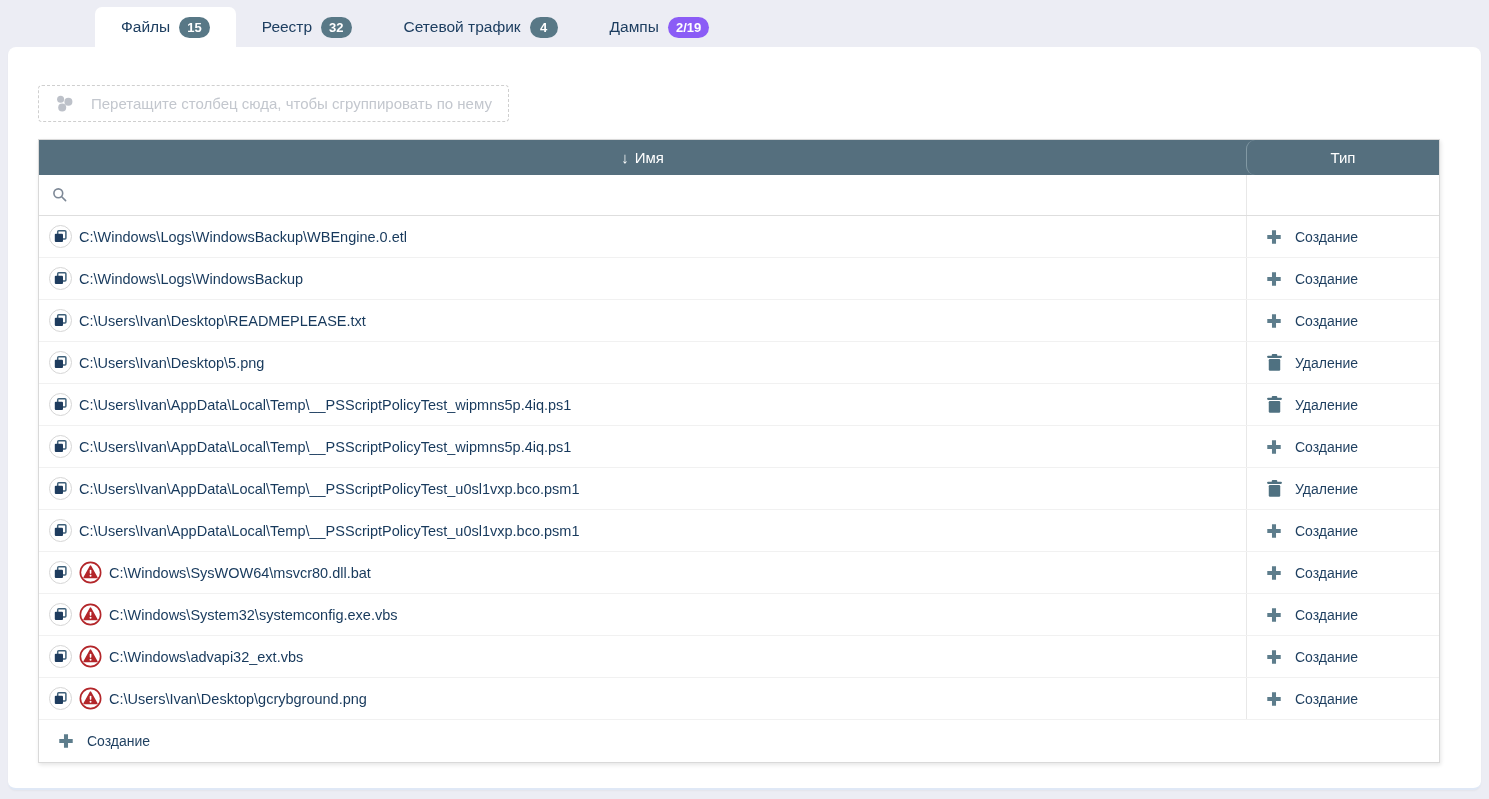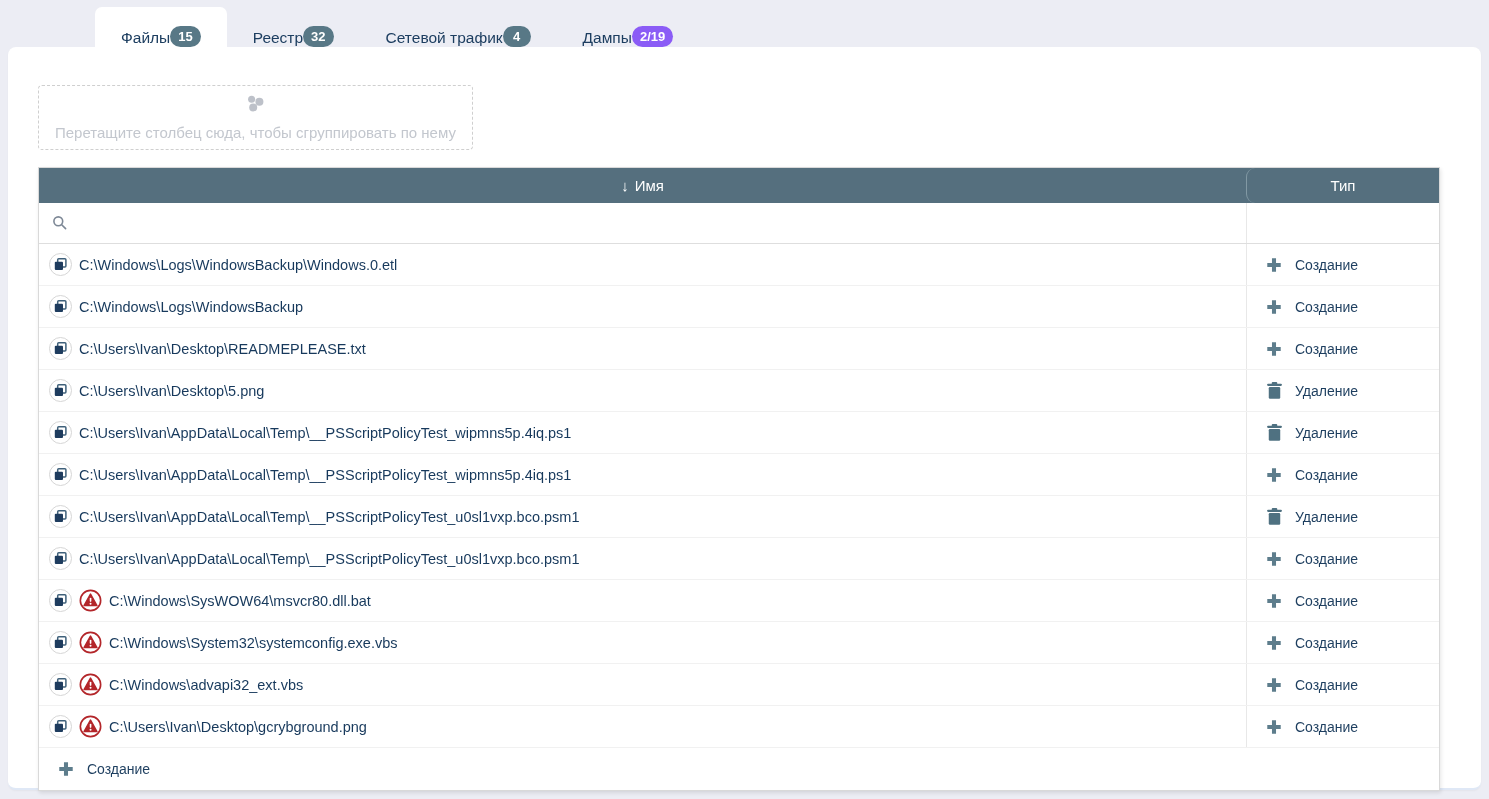--- a/index.html
+++ b/index.html
@@ -13,22 +13,23 @@
   
   .tabs {
     display: flex;
     align-items: flex-end;
     height: 47px;
     padding-left: 95px;
   }
   .tab {
     height: 40px;
     display: flex;
-    align-items: flex-end;
-    padding: 0 26px;
+    align-items: center;
+    gap: 9px;
+    padding: 12px 26px;
     font-size: 15.5px;
     color: #1d3e60;
     cursor: pointer;
     white-space: nowrap;
   }
   .tab.active {
     background: #ffffff;
     border-radius: 7px 7px 0 0;
   }
   .badge {
@@ -51,28 +52,27 @@
     height: 743px;
     background: #ffffff;
     border-radius: 8px;
     border-bottom: 2px solid #dfe8f6;
     box-shadow: 0 1px 2px rgba(0,0,0,0.04);
   }
   
   .group-zone {
     display: inline-flex;
     align-items: center;
-    gap: 11px;
+    gap: 17px;
     margin: 38px 0 0 30px;
     padding: 8px 16px;
     border: 1px dashed #cfcfcf;
     border-radius: 4px;
     color: #c3c7ce;
     font-size: 15px;
-    flex-direction: column;
   }
   
   .grid {
     margin: 17px 41px 0 30px;
     border: 1px solid #d9d9d9;
     box-shadow: 1px 2px 4px rgba(0,0,0,0.10);
     background: #fff;
   }
   .ghead {
     display: flex;
@@ -199,21 +199,21 @@
 
     <div id="rows">
         <div class="grow">
           <div class="cell name">
             <span class="copy-btn">
               <svg width="15" height="15" viewBox="0 0 15 15">
                 <rect x="4.7" y="1.7" width="8.2" height="8.2" rx="1" fill="none" stroke="#3f607a" stroke-width="1.5"></rect>
                 <rect x="1.8" y="4.8" width="8.2" height="8.2" rx="1" fill="#1e3c5e"></rect>
               </svg>
             </span>
-            <span class="path">C:\Windows\Logs\WindowsBackup\Windows.0.etl</span>
+            <span class="path">C:\Windows\Logs\WindowsBackup\WBEngine.0.etl</span>
           </div>
           <div class="cell type">
             <span class="ticon">
               <svg width="16" height="16" viewBox="0 0 15 15">
                 <path d="M5.6 1.2 h3.8 v4.4 h4.4 v3.8 h-4.4 v4.4 h-3.8 v-4.4 h-4.4 v-3.8 h4.4 z" fill="#5d7d8c"></path>
               </svg>
             </span>
             <span class="tlabel">Создание</span>
           </div>
         </div>

